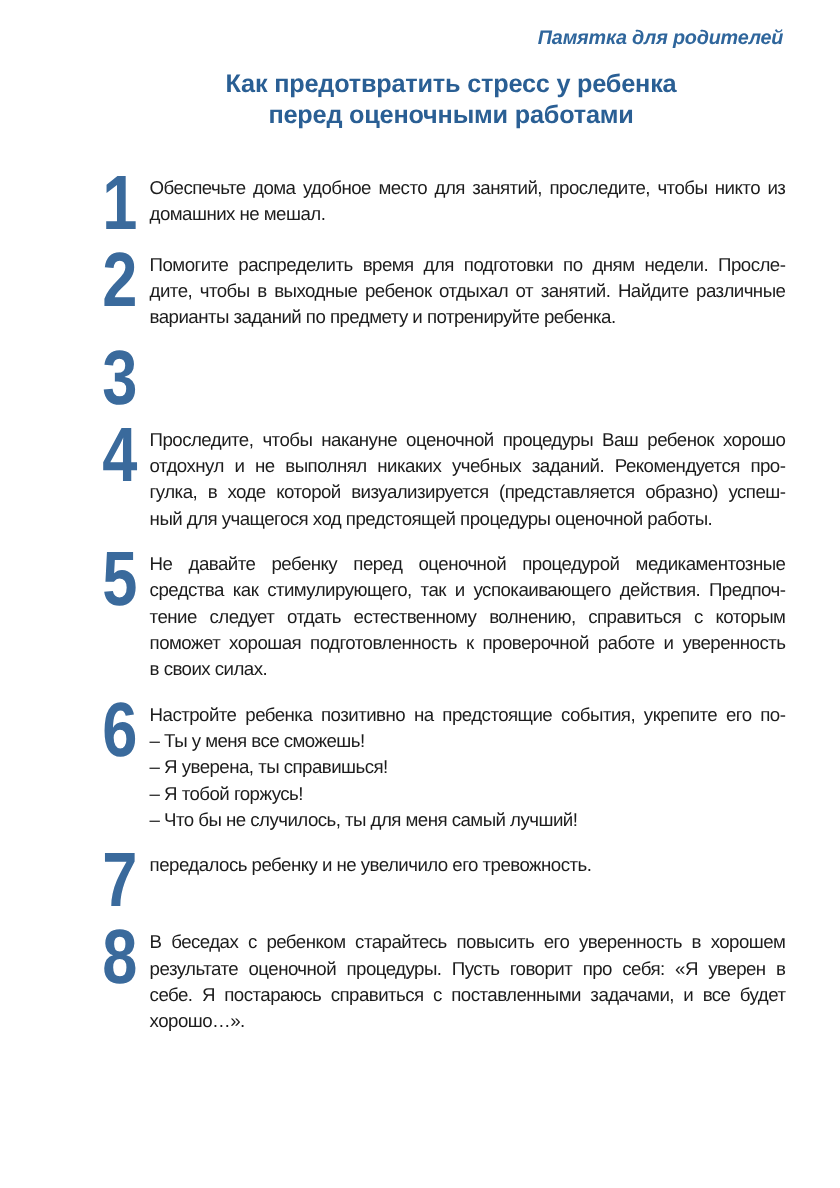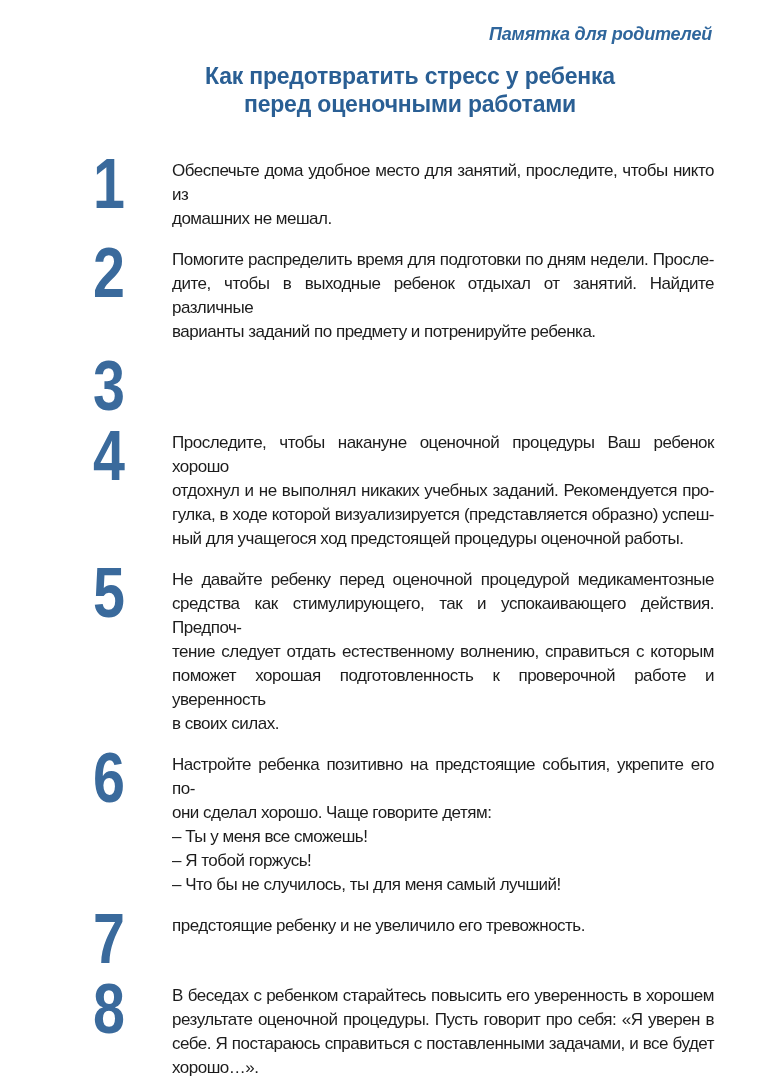--- a/index.html
+++ b/index.html
@@ -71,21 +71,20 @@
     flex:none;
   }
   .line{
     font-size:17px;
     line-height:24px;
     color:var(--c-body);
     letter-spacing:-0.5px;
     text-align:justify;
     text-align-last:justify;
     white-space:normal;
-    margin-left:36px;
   }
   .line.left{
     text-align:left;
     text-align-last:left;
   }
 </style>
 </head>
 <body>
 
 <div class="page">
@@ -136,31 +135,31 @@
           <div class="line">тение следует отдать естественному волнению, справиться с которым</div>
           <div class="line">поможет хорошая подготовленность к проверочной работе и уверенность</div>
           <div class="line left">в своих силах.</div>
         </div>
   </div>
 
   <div class="item">
     <div class="num">6</div>
     <div class="text">
           <div class="line">Настройте ребенка позитивно на предстоящие события, укрепите его по-</div>
-          <div class="line left">они сделал хорошо. Чаще говорите детям:</div>
           <div class="line left">– Ты у меня все сможешь!</div>
+          <div class="line left">– Я уверена, ты справишься!</div>
           <div class="line left">– Я тобой горжусь!</div>
           <div class="line left">– Что бы не случилось, ты для меня самый лучший!</div>
         </div>
   </div>
 
   <div class="item">
     <div class="num">7</div>
     <div class="text">
-          <div class="line left">предстоящие ребенку и не увеличило его тревожность.</div>
+          <div class="line left">передалось ребенку и не увеличило его тревожность.</div>
         </div>
   </div>
 
   <div class="item">
     <div class="num">8</div>
     <div class="text">
           <div class="line">В беседах с ребенком старайтесь повысить его уверенность в хорошем</div>
           <div class="line">результате оценочной процедуры. Пусть говорит про себя: «Я уверен в</div>
           <div class="line">себе. Я постараюсь справиться с поставленными задачами, и все будет</div>
           <div class="line left">хорошо…».</div>

